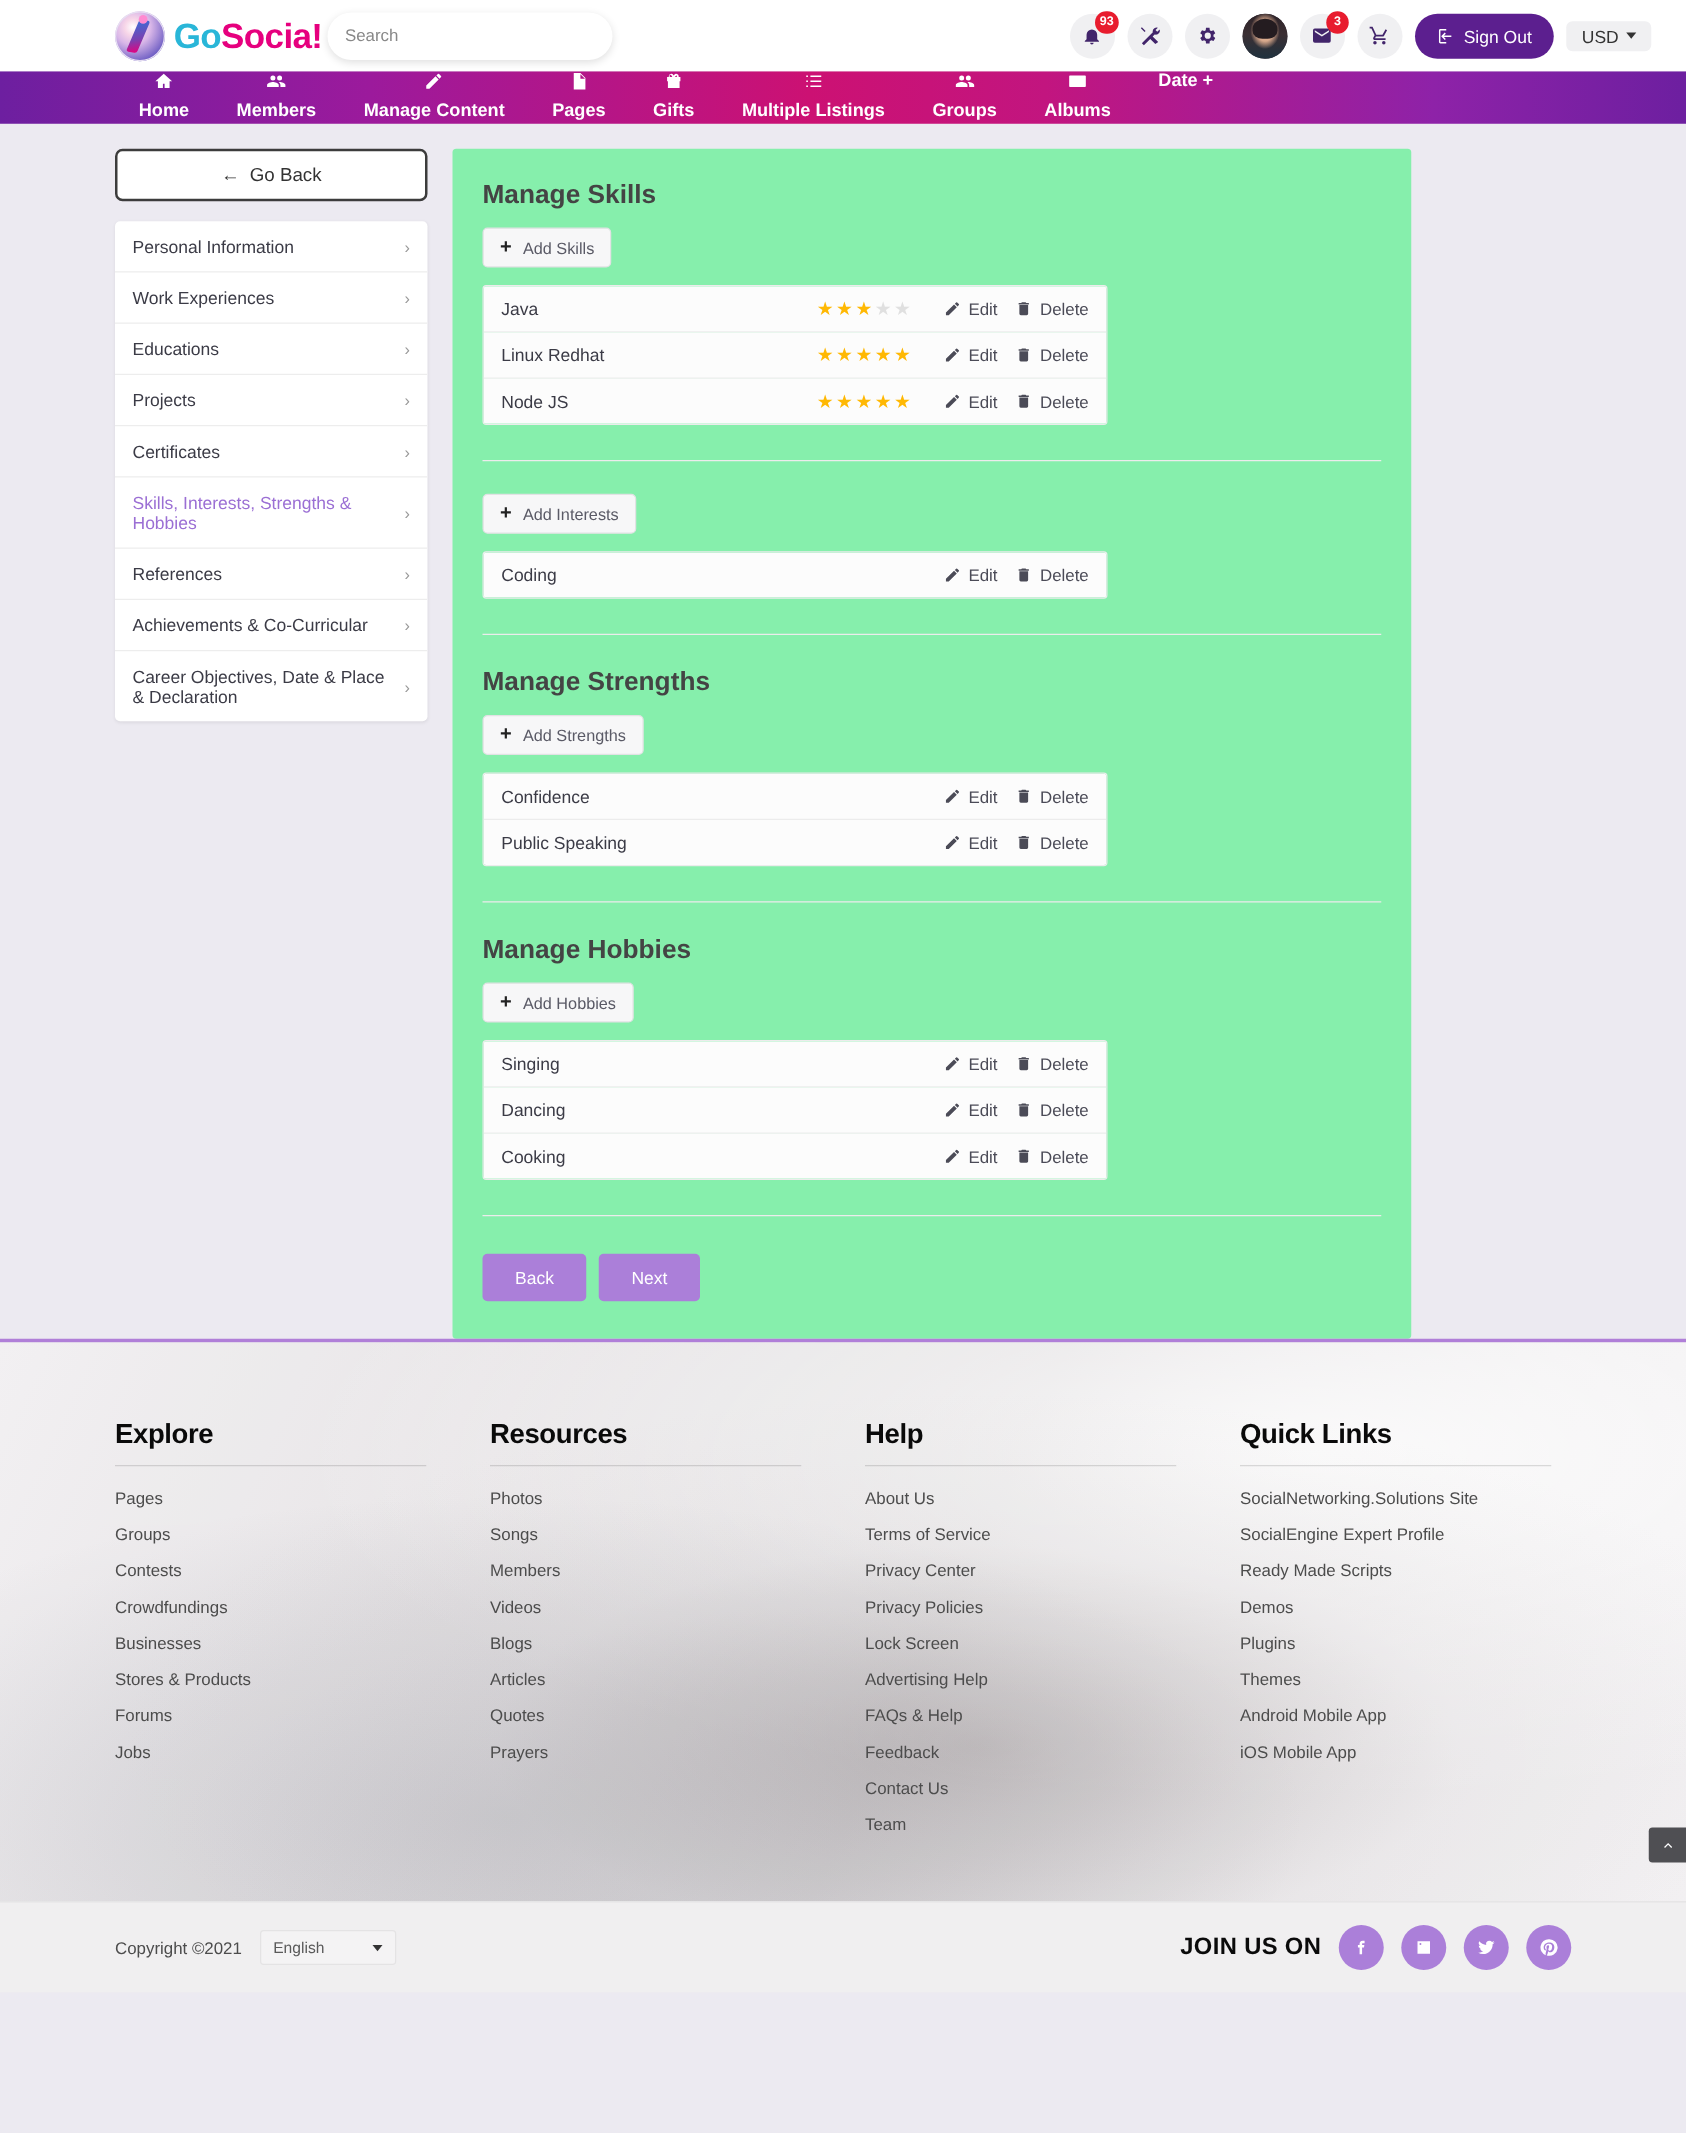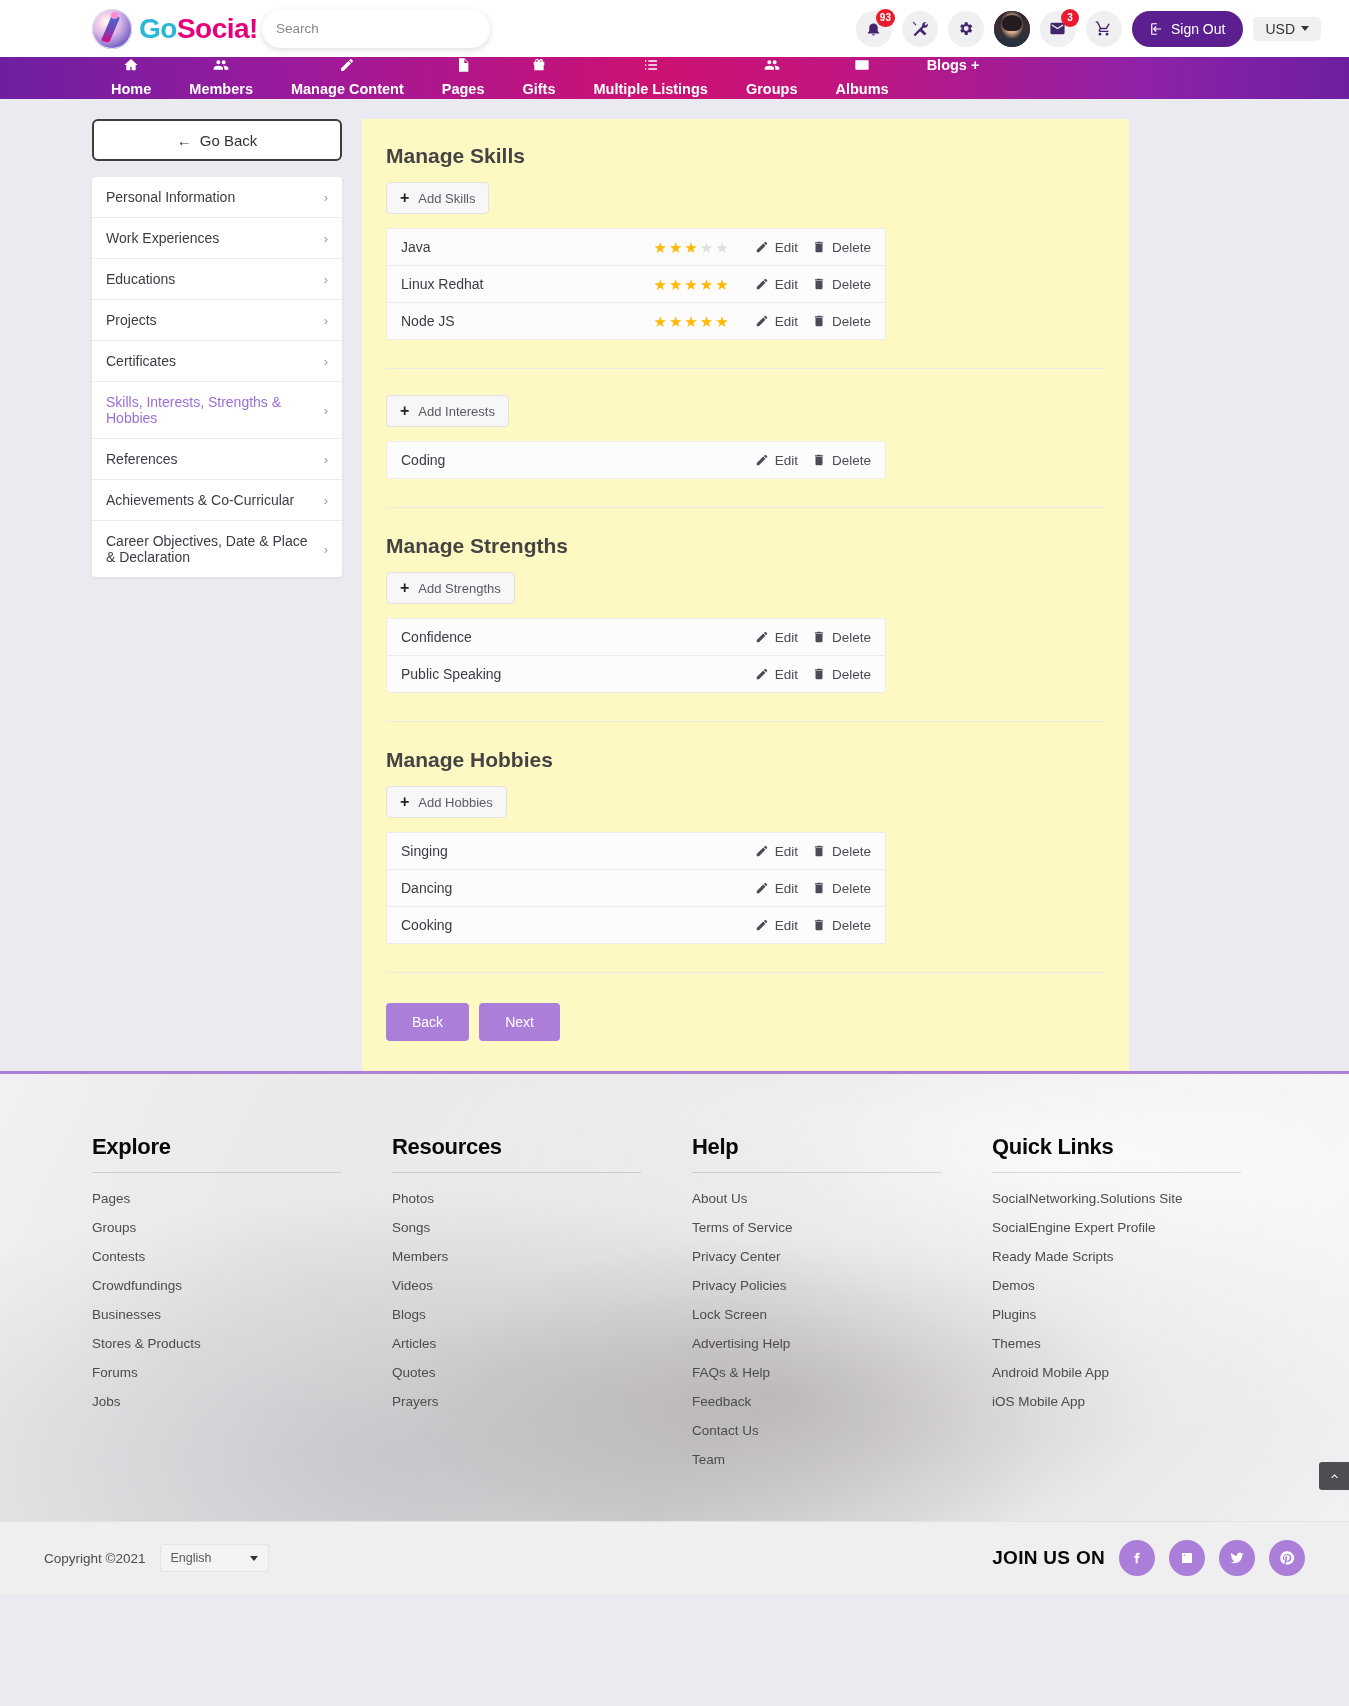--- a/index.html
+++ b/index.html
@@ -150,21 +150,21 @@
     font-size: 14px; color: #3b3b46; cursor: pointer;
     border-bottom: 1px solid #ededed;
     gap: 8px;
   }
   .side-item:last-child { border-bottom: none; }
   .side-item.active { color: #9b6fd4; }
   .chev { color: #9a9a9a; font-size: 13px; flex: 0 0 auto; }
 
   
   .main {
-    flex: 1; background: #fef9c3; border-radius: 3px;
+    flex: 1; background: #86efac; border-radius: 3px;
     padding: 25px 24px 30px 24px;
     margin-right: 220px;
     min-height: 900px;
   }
   .sec-title {
     font-size: 21px; color: #444; font-weight: bold; margin-bottom: 14px;
   }
   .add-btn {
     background: #f7f7f8; border: 1px solid #e2e2e4; border-radius: 4px;
     padding: 7px 13px; font-size: 13px; color: #5a5a66;
@@ -224,21 +224,21 @@
   }
   .fcol-rule { border-top: 1px solid rgba(0,0,0,.13); margin-bottom: 18px; width: 94%; }
   .flink {
     display: block; font-size: 13.5px; color: #4c4c4c;
     margin-bottom: 14px; cursor: pointer; text-decoration: none;
   }
   .bottombar {
     position: relative;
     background: #f0eff0;
     display: flex; align-items: center;
-    padding: 18px 44px;
+    padding: 18px 92px;
     border-top: 1px solid rgba(0,0,0,.05);
   }
   .copy { font-size: 13.5px; color: #4c4c4c; margin-right: 14px; }
   .lang {
     background: #f4f3f4; border: 1px solid #e4e3e4; border-radius: 3px;
     padding: 6px 10px; font-size: 12.5px; color: #5a5a5a;
     display: flex; align-items: center; gap: 38px; cursor: pointer;
   }
   .join-wrap { margin-left: auto; display: flex; align-items: center; gap: 14px; }
   .join-txt { font-size: 19px; font-weight: bold; color: #0a0a0a; letter-spacing: .3px; }
@@ -359,21 +359,21 @@
       </svg>
       <span>Groups</span>
     </div>
     <div class="nav-item">
       <svg viewBox="0 0 24 24">
         <path d="M21 5H3a1 1 0 00-1 1v12a1 1 0 001 1h18a1 1 0 001-1V6a1 1 0 00-1-1zm-1 11l-4.5-5.5-3.5 4.2-2.4-2.7L5 16z"></path>
       </svg>
       <span>Albums</span>
     </div>
     <div class="nav-item">
-      <span>Blogs +</span>
+      <span>Date +</span>
     </div>
   </div>
 
 <div class="page">
 
   <div class="sidebar">
     <button class="goback">
       <span>←</span>
       <span>Go Back</span>
     </button>

